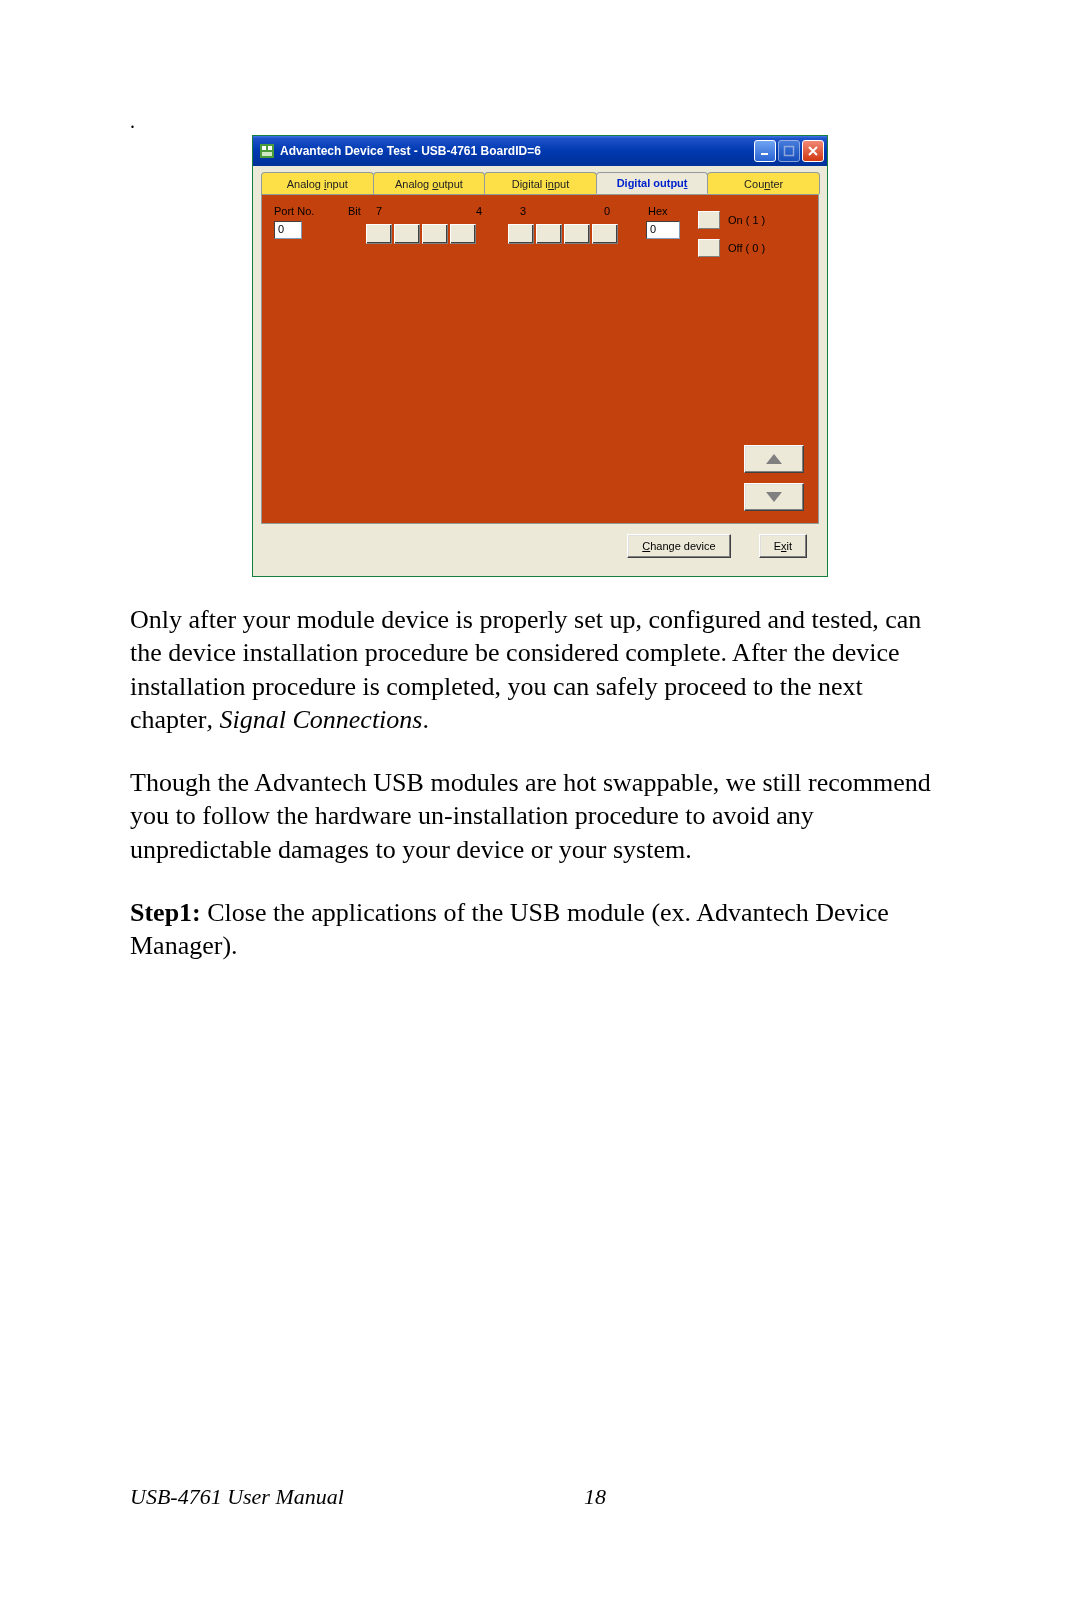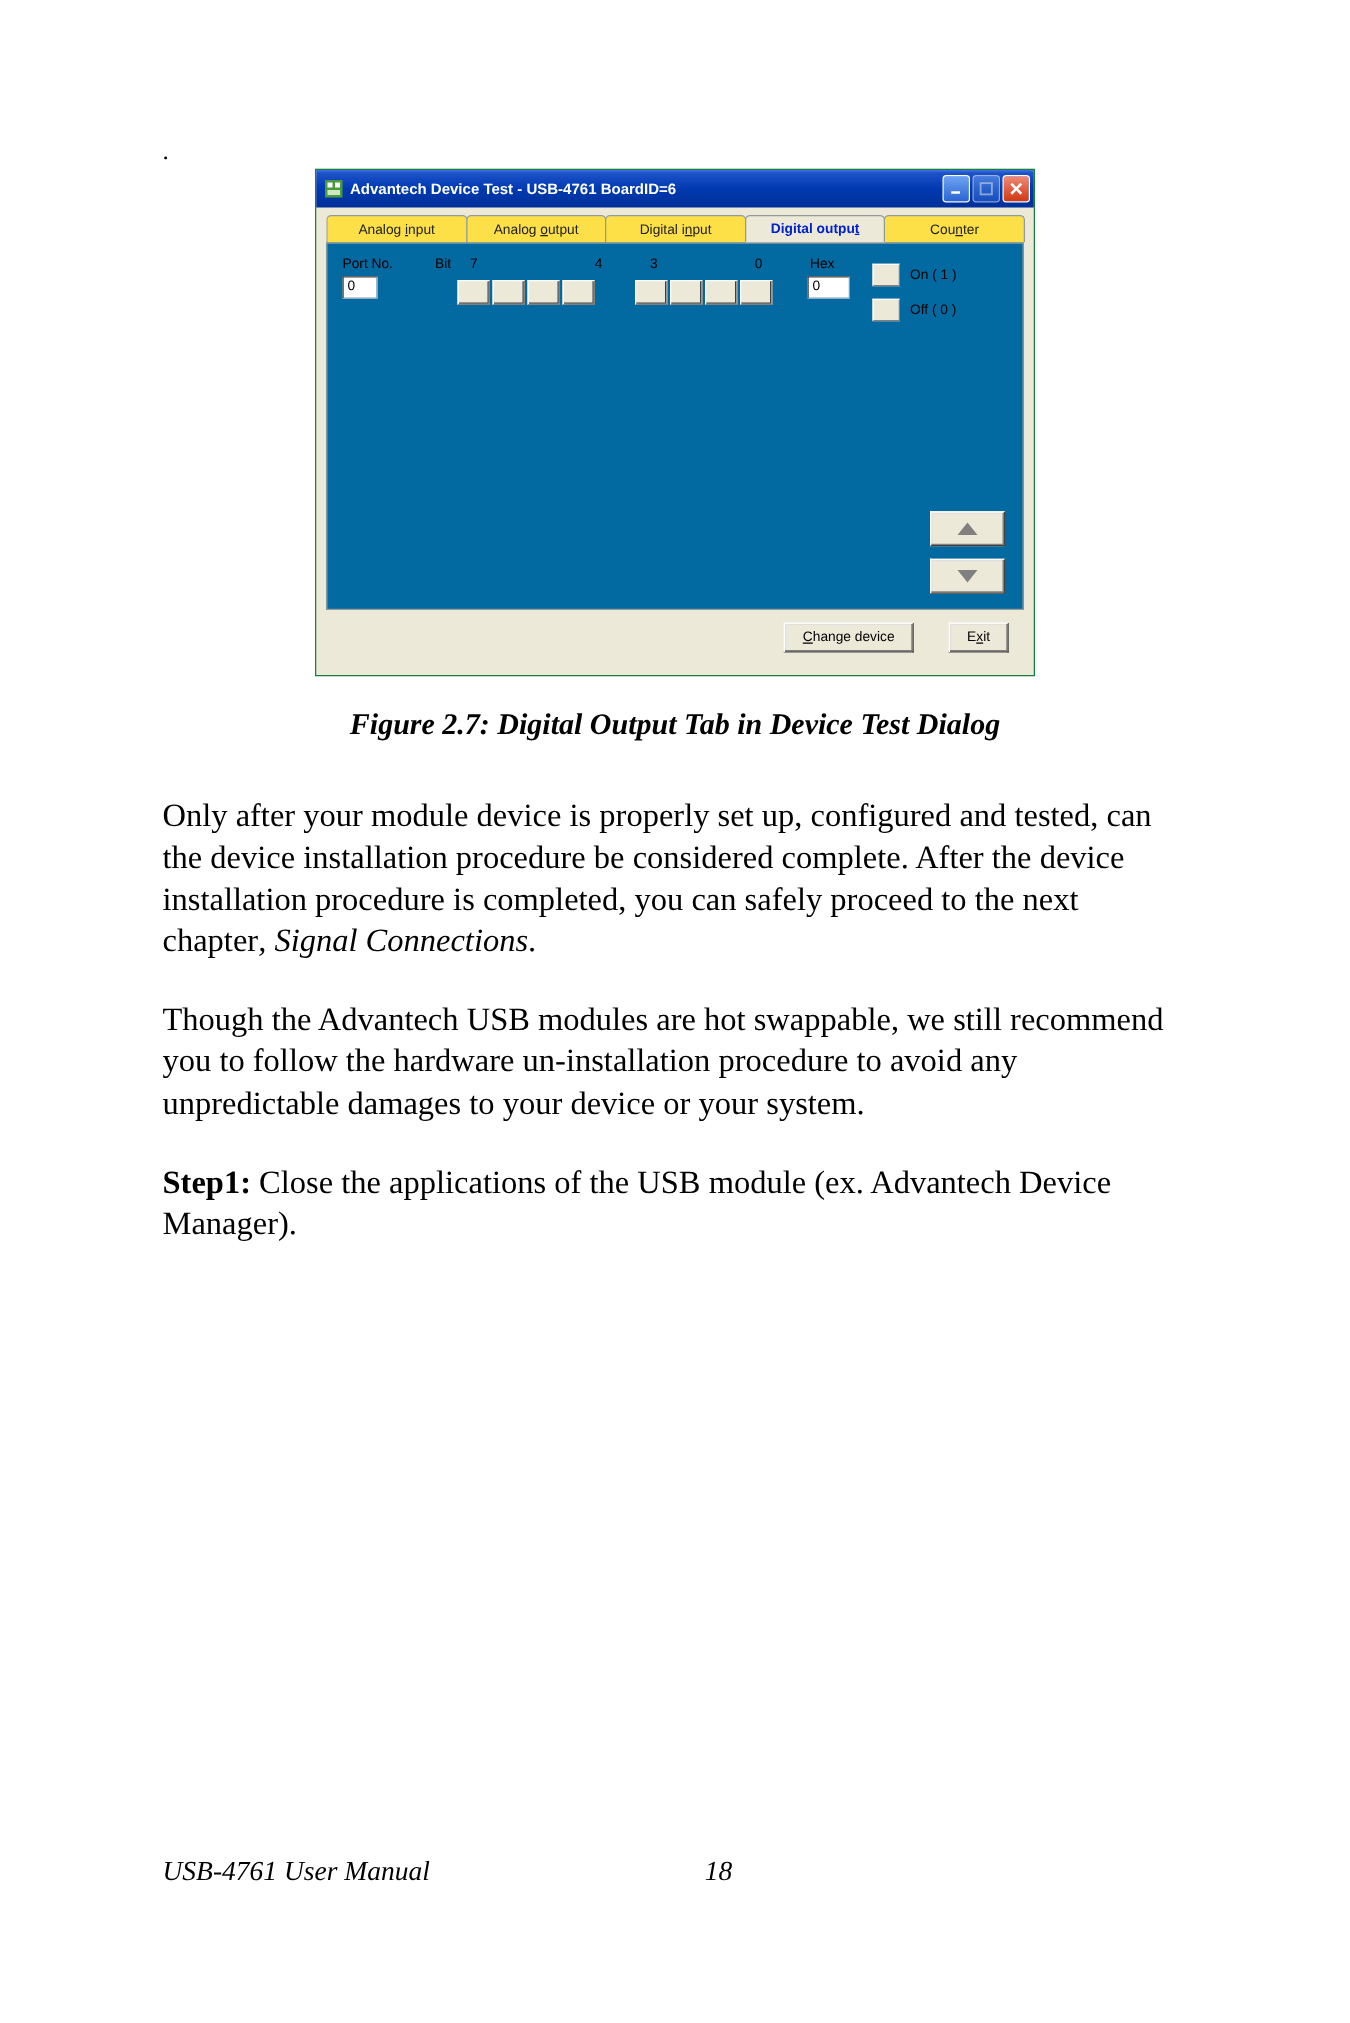--- a/index.html
+++ b/index.html
@@ -97,22 +97,22 @@
       background: #ece9d8;
       font-weight: bold;
       color: #0022cc;
       z-index: 2;
       border-bottom: 1px solid #ece9d8;
       margin-bottom: -1px;
     }
     .tab .ul { text-decoration: underline; }
     .tab-panel {
       border: 1px solid #919b9c;
-      background: #0369a1;
-      height: 294px;
+      background: #c2410c;
+      height: 330px;
       position: relative;
       padding: 10px 12px;
     }
     .do-row {
       display: flex;
       align-items: flex-start;
       font-size: 11px;
       color: #000;
     }
     .portno-col {
@@ -267,20 +267,21 @@
     .footer {
       position: absolute;
       left: 130px;
       bottom: 108px;
       width: 820px;
       display: flex;
       align-items: baseline;
       font-family: "Times New Roman", Times, serif;
       font-style: italic;
       font-size: 22px;
+      gap: 20px;
     }
     .footer-title { }
     .footer-page {
       margin-left: 220px;
       font-style: italic;
     }
   </style>
 </head>
 <body>
 
@@ -407,21 +408,20 @@
         </div>
 
         <div class="bottom-bar">
           <span class="btn"><span class="ul">C</span>hange device</span>
           <span class="btn">E<span class="ul">x</span>it</span>
         </div>
       </div>
     </div>
   </div>
 
-  <div class="fig-caption">Figure 2.7: Digital Output Tab in Device Test Dialog</div>
 
   <p class="para">
     <span>Only after your module device is properly set up, configured and tested, can the device installation procedure be considered complete. After the device installation procedure is completed, you can safely proceed to the next chapter</span><span class="ital">, Signal Connections</span><span>.</span>
   </p>
 
 
   <p class="para">Though the Advantech USB modules are hot swappable, we still recommend you to follow the hardware un-installation procedure to avoid any unpredictable damages to your device or your system.</p>
 
   <p class="para">
     <span class="step-bold">Step1:</span><span> Close the applications of the USB module (ex. Advantech Device Manager).</span>

